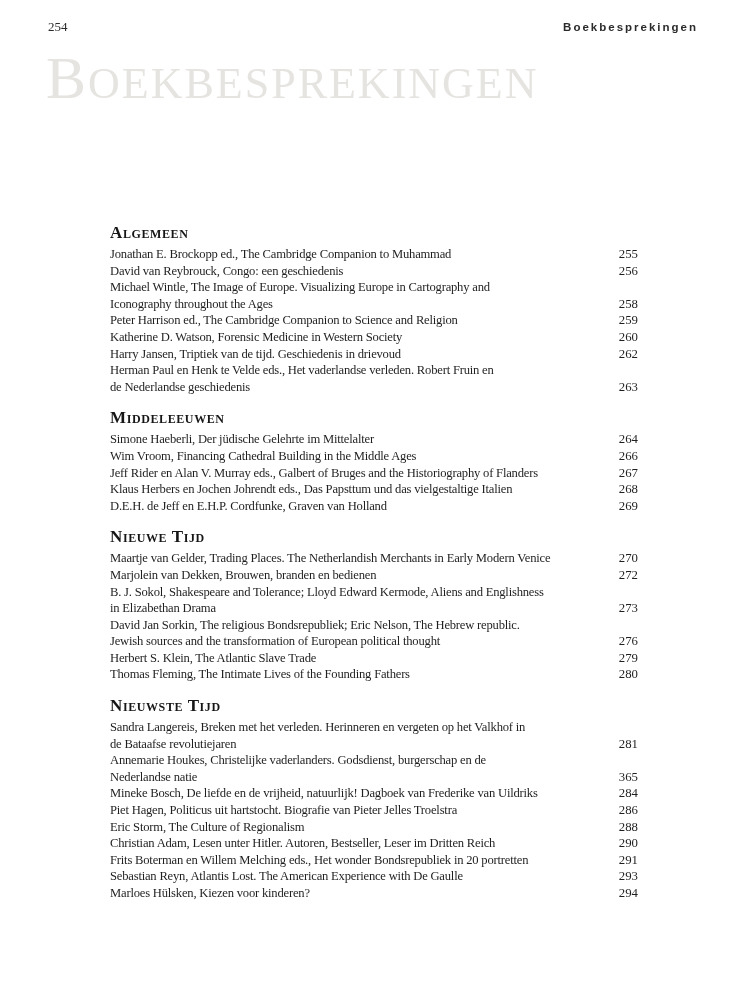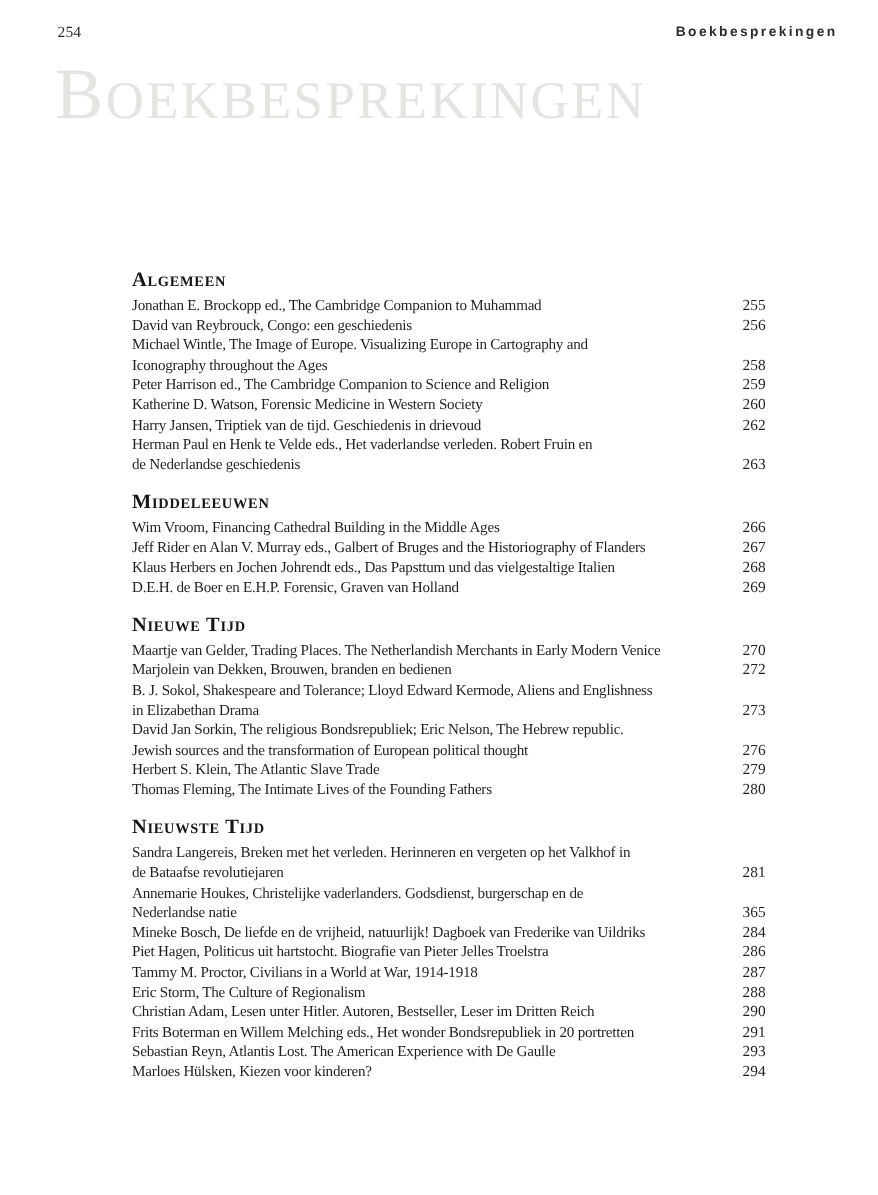--- a/index.html
+++ b/index.html
@@ -99,33 +99,37 @@
       </div>
       <div class="entry">
         <span class="entry-text"><span>Herman Paul en Henk te Velde eds., </span><span class="it">Het vaderlandse verleden. Robert Fruin en
 de Nederlandse geschiedenis</span></span>
         <span class="entry-page">263</span>
       </div>
     </section>
     <section class="toc-section">
       <h2>Middeleeuwen</h2>
       <div class="entry">
+        <span class="entry-text"><span>Simone Haeberli, </span><span class="it">Der jüdische Gelehrte im Mittelalter</span></span>
+        <span class="entry-page">264</span>
+      </div>
+      <div class="entry">
         <span class="entry-text"><span>Wim Vroom, </span><span class="it">Financing Cathedral Building in the Middle Ages</span></span>
         <span class="entry-page">266</span>
       </div>
       <div class="entry">
         <span class="entry-text"><span>Jeff Rider en Alan V. Murray eds., </span><span class="it">Galbert of Bruges and the Historiography of Flanders</span></span>
         <span class="entry-page">267</span>
       </div>
       <div class="entry">
         <span class="entry-text"><span>Klaus Herbers en Jochen Johrendt eds., </span><span class="it">Das Papsttum und das vielgestaltige Italien</span></span>
         <span class="entry-page">268</span>
       </div>
       <div class="entry">
-        <span class="entry-text"><span>D.E.H. de Boer en E.H.P. Forensic, </span><span class="it">Graven van Holland</span></span>
+        <span class="entry-text"><span>D.E.H. de Jeff en E.H.P. Cordfunke, </span><span class="it">Graven van Holland</span></span>
         <span class="entry-page">269</span>
       </div>
     </section>
     <section class="toc-section">
       <h2>Nieuwe Tijd</h2>
       <div class="entry">
         <span class="entry-text"><span>Maartje van Gelder, </span><span class="it">Trading Places. The Netherlandish Merchants in Early Modern Venice</span></span>
         <span class="entry-page">270</span>
       </div>
       <div class="entry">
@@ -165,24 +169,20 @@
       </div>
       <div class="entry">
         <span class="entry-text"><span>Mineke Bosch, </span><span class="it">De liefde en de vrijheid, natuurlijk! Dagboek van Frederike van Uildriks</span></span>
         <span class="entry-page">284</span>
       </div>
       <div class="entry">
         <span class="entry-text"><span>Piet Hagen, </span><span class="it">Politicus uit hartstocht. Biografie van Pieter Jelles Troelstra</span></span>
         <span class="entry-page">286</span>
       </div>
       <div class="entry">
-        <span class="entry-text"><span>Tammy M. Proctor, </span><span class="it">Civilians in a World at War, 1914-1918</span></span>
-        <span class="entry-page">287</span>
-      </div>
-      <div class="entry">
         <span class="entry-text"><span>Eric Storm, </span><span class="it">The Culture of Regionalism</span></span>
         <span class="entry-page">288</span>
       </div>
       <div class="entry">
         <span class="entry-text"><span>Christian Adam, </span><span class="it">Lesen unter Hitler. Autoren, Bestseller, Leser im Dritten Reich</span></span>
         <span class="entry-page">290</span>
       </div>
       <div class="entry">
         <span class="entry-text"><span>Frits Boterman en Willem Melching eds., </span><span class="it">Het wonder Bondsrepubliek in 20 portretten</span></span>
         <span class="entry-page">291</span>

